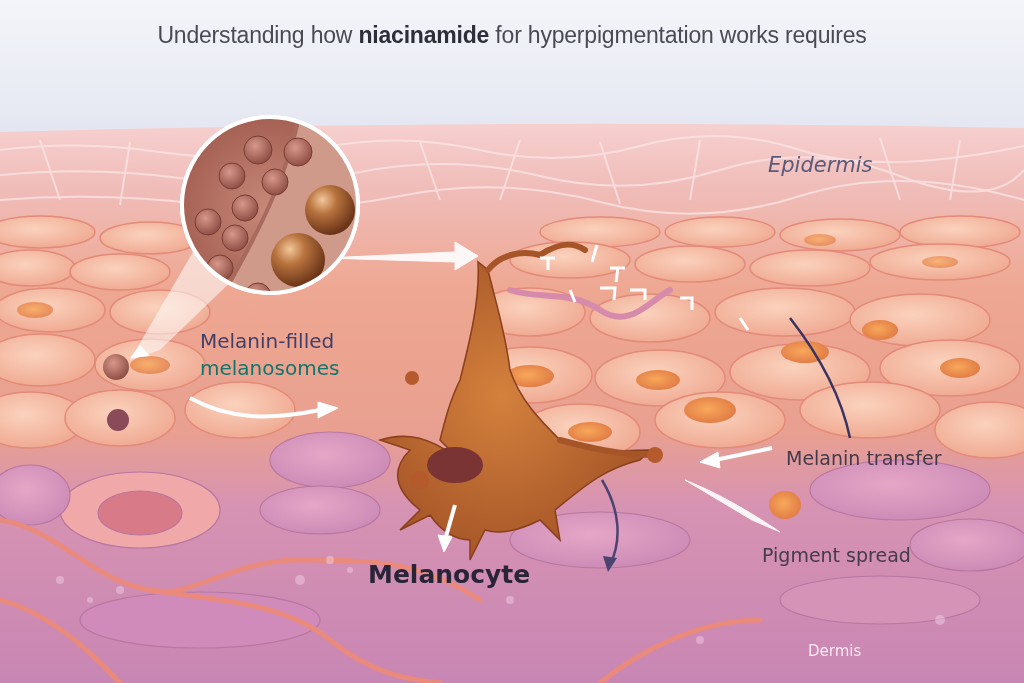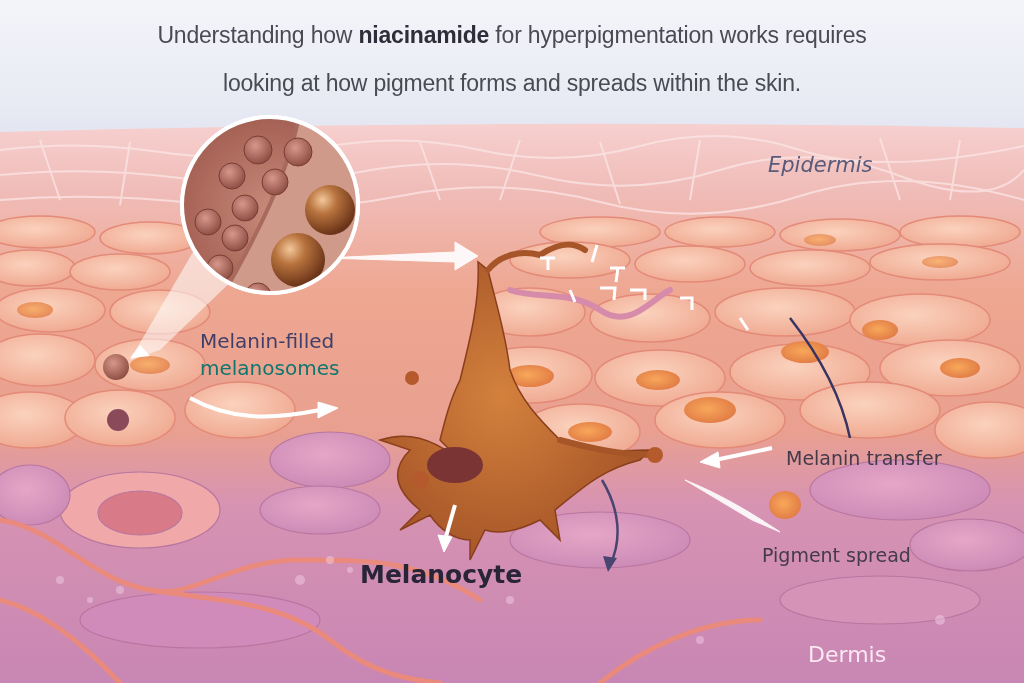--- a/index.html
+++ b/index.html
@@ -12,31 +12,30 @@
   .caption b { color:#2e2e3a; font-weight:700; }
   .cap1 { top:22px; }
   .cap2 { top:70px; }
   svg.art { position:absolute; left:0; top:0; }
   .label { position:absolute; font-family:"DejaVu Sans", sans-serif; white-space:nowrap; }
   .lbl-epi { left:768px; top:153px; font-size:21px; color:#5a5a7a;font-style:italic; }
   .lbl-mfm { left:200px; top:328px; font-size:20px; color:#3f3f6a; line-height:27px; }
   .lbl-mfm .l2 { display:block; color:#0f766e; }
   .lbl-mt { left:786px; top:447px; font-size:19px; color:#443a4a; }
   .lbl-ps { left:762px; top:544px; font-size:19px; color:#443a4a; }
-  .lbl-mel { left:360px; top:560px; font-size:25px; font-weight:bold; color:#2a2438; }
-  .lbl-der { left:808px; top:642px; font-size:22px; color:#fbe8f2; }
+  .lbl-mel { left:368px; top:560px; font-size:25px; font-weight:bold; color:#2a2438; }
+  .lbl-der { left:808px; top:642px; font-size:15px; color:#fbe8f2; }
 </style>
 </head>
 <body>
 
 <div class="stage">
   <div class="sky"></div>
 
   <div class="caption cap1"><span>Understanding how </span><b>niacinamide</b><span> for hyperpigmentation works requires</span></div>
-  <div class="caption cap2">looking at how pigment forms and spreads within the skin.</div>
 
   <svg class="art" width="1024" height="683" viewBox="0 0 1024 683">
     <defs>
       <linearGradient id="layerGrad" x1="0" y1="0" x2="0" y2="1">
         <stop offset="0" stop-color="#f6d0cf"></stop>
         <stop offset="0.12" stop-color="#f0bcb8"></stop>
         <stop offset="0.3" stop-color="#eea791"></stop>
         <stop offset="0.55" stop-color="#e9a090"></stop>
         <stop offset="0.68" stop-color="#d793b2"></stop>
         <stop offset="1" stop-color="#c886b4"></stop>

